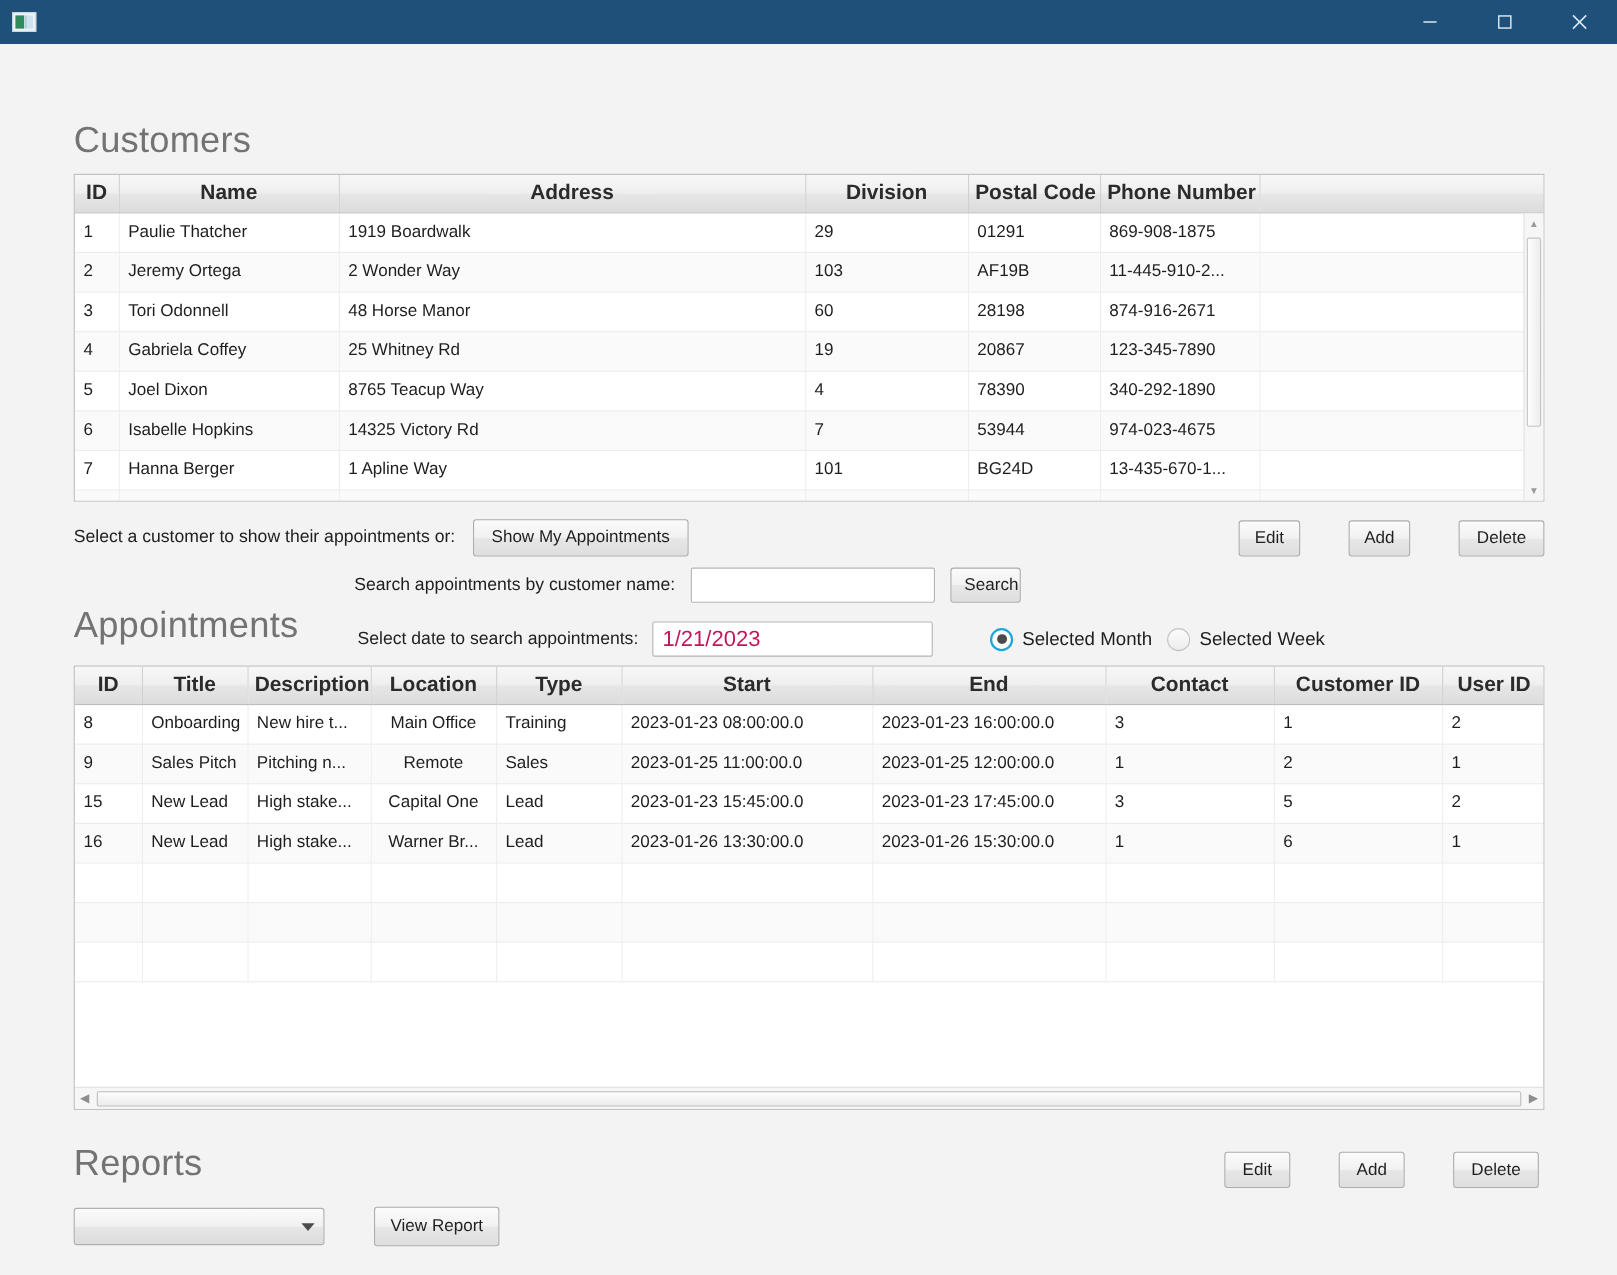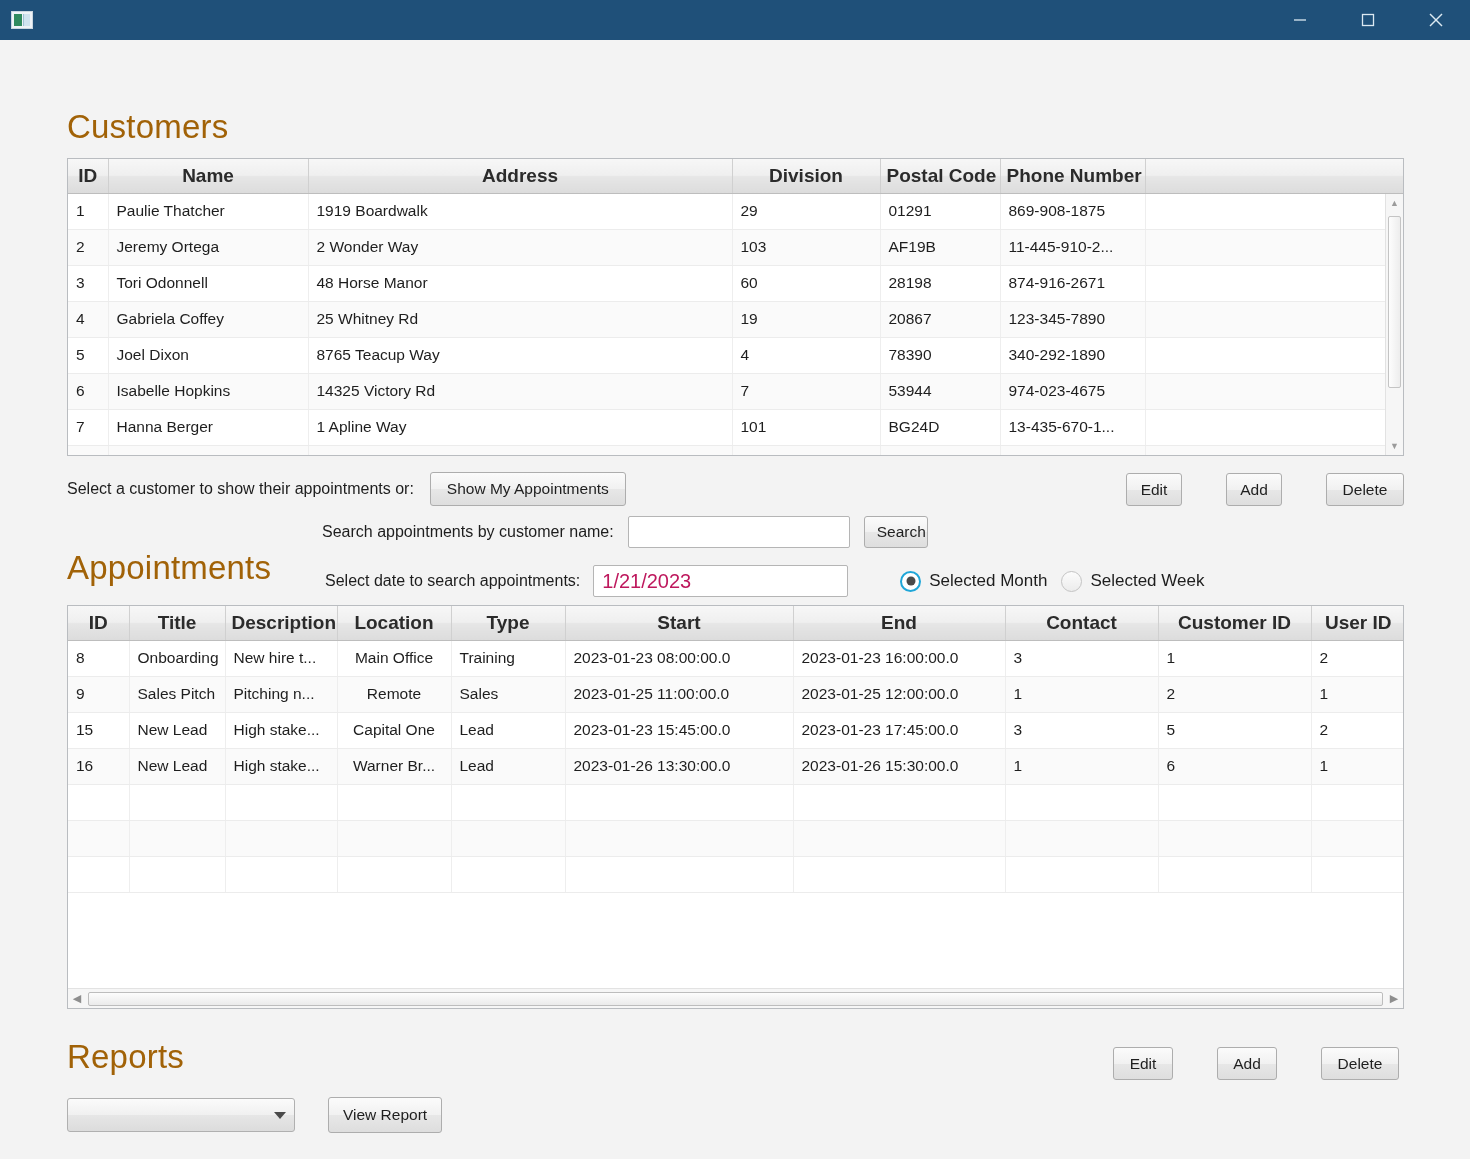--- a/index.html
+++ b/index.html
@@ -51,21 +51,21 @@
   
   .content {
     flex: 1;
     padding: 0 0 0 0;
     position: relative;
   }
 
   .h1 {
     font-size: 33px;
     font-weight: 400;
-    color: #a16207;
+    color: #737373;
     letter-spacing: 0.2px;
   }
 
   
   .tbl-wrap {
     border: 1px solid #b9bcc0;
     background: #ffffff;
     position: relative;
     overflow: hidden;
   }
@@ -558,21 +558,21 @@
     </div>
 
     <div class="h1" style="position:absolute;left:67px;top:998px;">Reports</div>
 
     <div style="position:absolute;right:71px;top:1007px;display:flex;align-items:center;gap:44px;">
       <button class="btn" style="width:60px;">Edit</button>
       <button class="btn" style="width:60px;">Add</button>
       <button class="btn" style="width:78px;">Delete</button>
     </div>
 
-    <div style="position:absolute;left:67px;top:1057px;display:flex;align-items:center;gap:33px;">
+    <div style="position:absolute;left:67px;top:1057px;display:flex;align-items:center;gap:45px;">
       <div class="combo">
         <span></span>
         <span class="caret"></span>
       </div>
       <button class="btn" style="height:36px;padding:0 14px;">View Report</button>
     </div>
 
   </div>
 </div>
 

